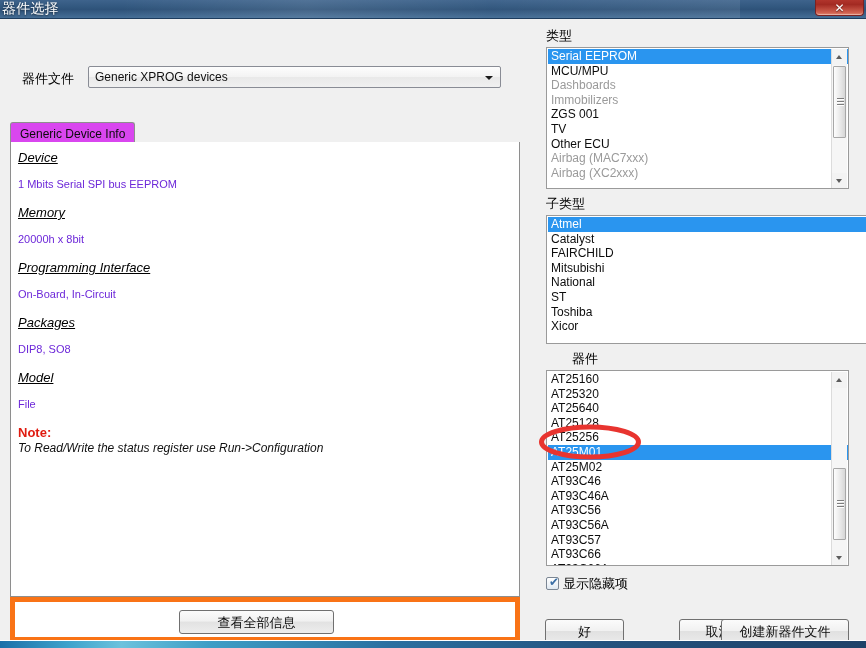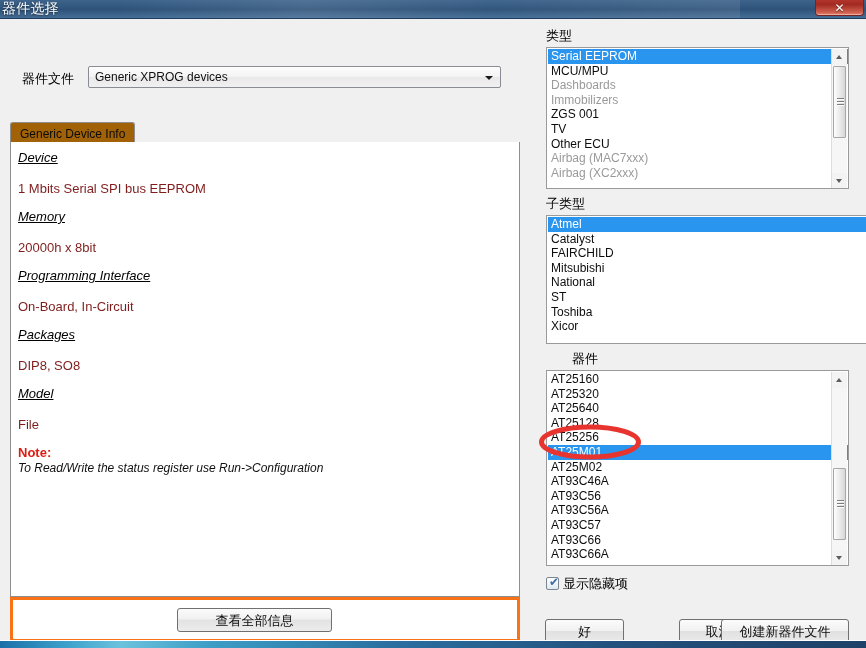--- a/index.html
+++ b/index.html
@@ -135,21 +135,21 @@
     height: 21px;
   }
   #tab-generic {
     position: absolute;
     left: 0; top: 0;
     height: 21px;
     padding: 0 9px;
     line-height: 22px;
     font-size: 12px;
     color: #0b0b0b;
-    background: #a16207;
+    background: #d946ef;
     border: 1px solid #8e8e8e;
     border-bottom: none;
     border-radius: 3px 3px 0 0;
     box-sizing: border-box;
     white-space: nowrap;
     cursor: pointer;
   }
   #tab-rest {
     position: absolute;
     left: 0; top: 0;
@@ -185,23 +185,23 @@
     font-size: 13px;
     font-style: italic;
     font-weight: normal;
     color: #000000;
     text-decoration: underline;
     margin: 0 0 12px 0;
     line-height: 15px;
     white-space: nowrap;
   }
   .info-val {
-    font-size: 13px;
-    color: #7f1d1d;
-    margin: 16px 0 13px 0;
+    font-size: 11px;
+    color: #6d28d9;
+    margin: 4px 0 13px 0;
     line-height: 15px;
     white-space: nowrap;
   }
   .note-label {
     font-size: 13px;
     font-weight: bold;
     color: #e01b10;
     margin: 2px 0 1px 0;
     line-height: 15px;
   }
@@ -214,21 +214,21 @@
   }
 
   
   #left-footer {
     position: absolute;
     left: 10px;
     top: 578px;
     width: 510px;
     height: 45px;
     background: #ffffff;
-    border: 3px solid #f97316;
+    border: 5px solid #f97316;
     box-sizing: border-box;
   }
   #view-all-button {
     position: absolute;
     left: 164px;
     top: 8px;
     width: 155px;
     height: 24px;
     border: 1px solid #707070;
     border-radius: 3px;
@@ -496,20 +496,21 @@
     <div class="group-title" style="left:546px; top:331px;margin-left:26px;">器件</div>
     <div class="listbox" id="device-listbox" style="left:546px; top:351px; width:303px; height:196px;padding-left:8px;">
       <div class="items" id="device-items">
           <div class="lb-item">AT25160</div>
           <div class="lb-item">AT25320</div>
           <div class="lb-item">AT25640</div>
           <div class="lb-item">AT25128</div>
           <div class="lb-item">AT25256</div>
           <div class="lb-item sel">AT25M01</div>
           <div class="lb-item">AT25M02</div>
+          <div class="lb-item">AT93C46</div>
           <div class="lb-item">AT93C46A</div>
           <div class="lb-item">AT93C56</div>
           <div class="lb-item">AT93C56A</div>
           <div class="lb-item">AT93C57</div>
           <div class="lb-item">AT93C66</div>
           <div class="lb-item">AT93C66A</div>
         </div>
       <div class="vscroll" style="height:194px;">
         <div class="arrow-btn up">
             <div class="tri"></div>

